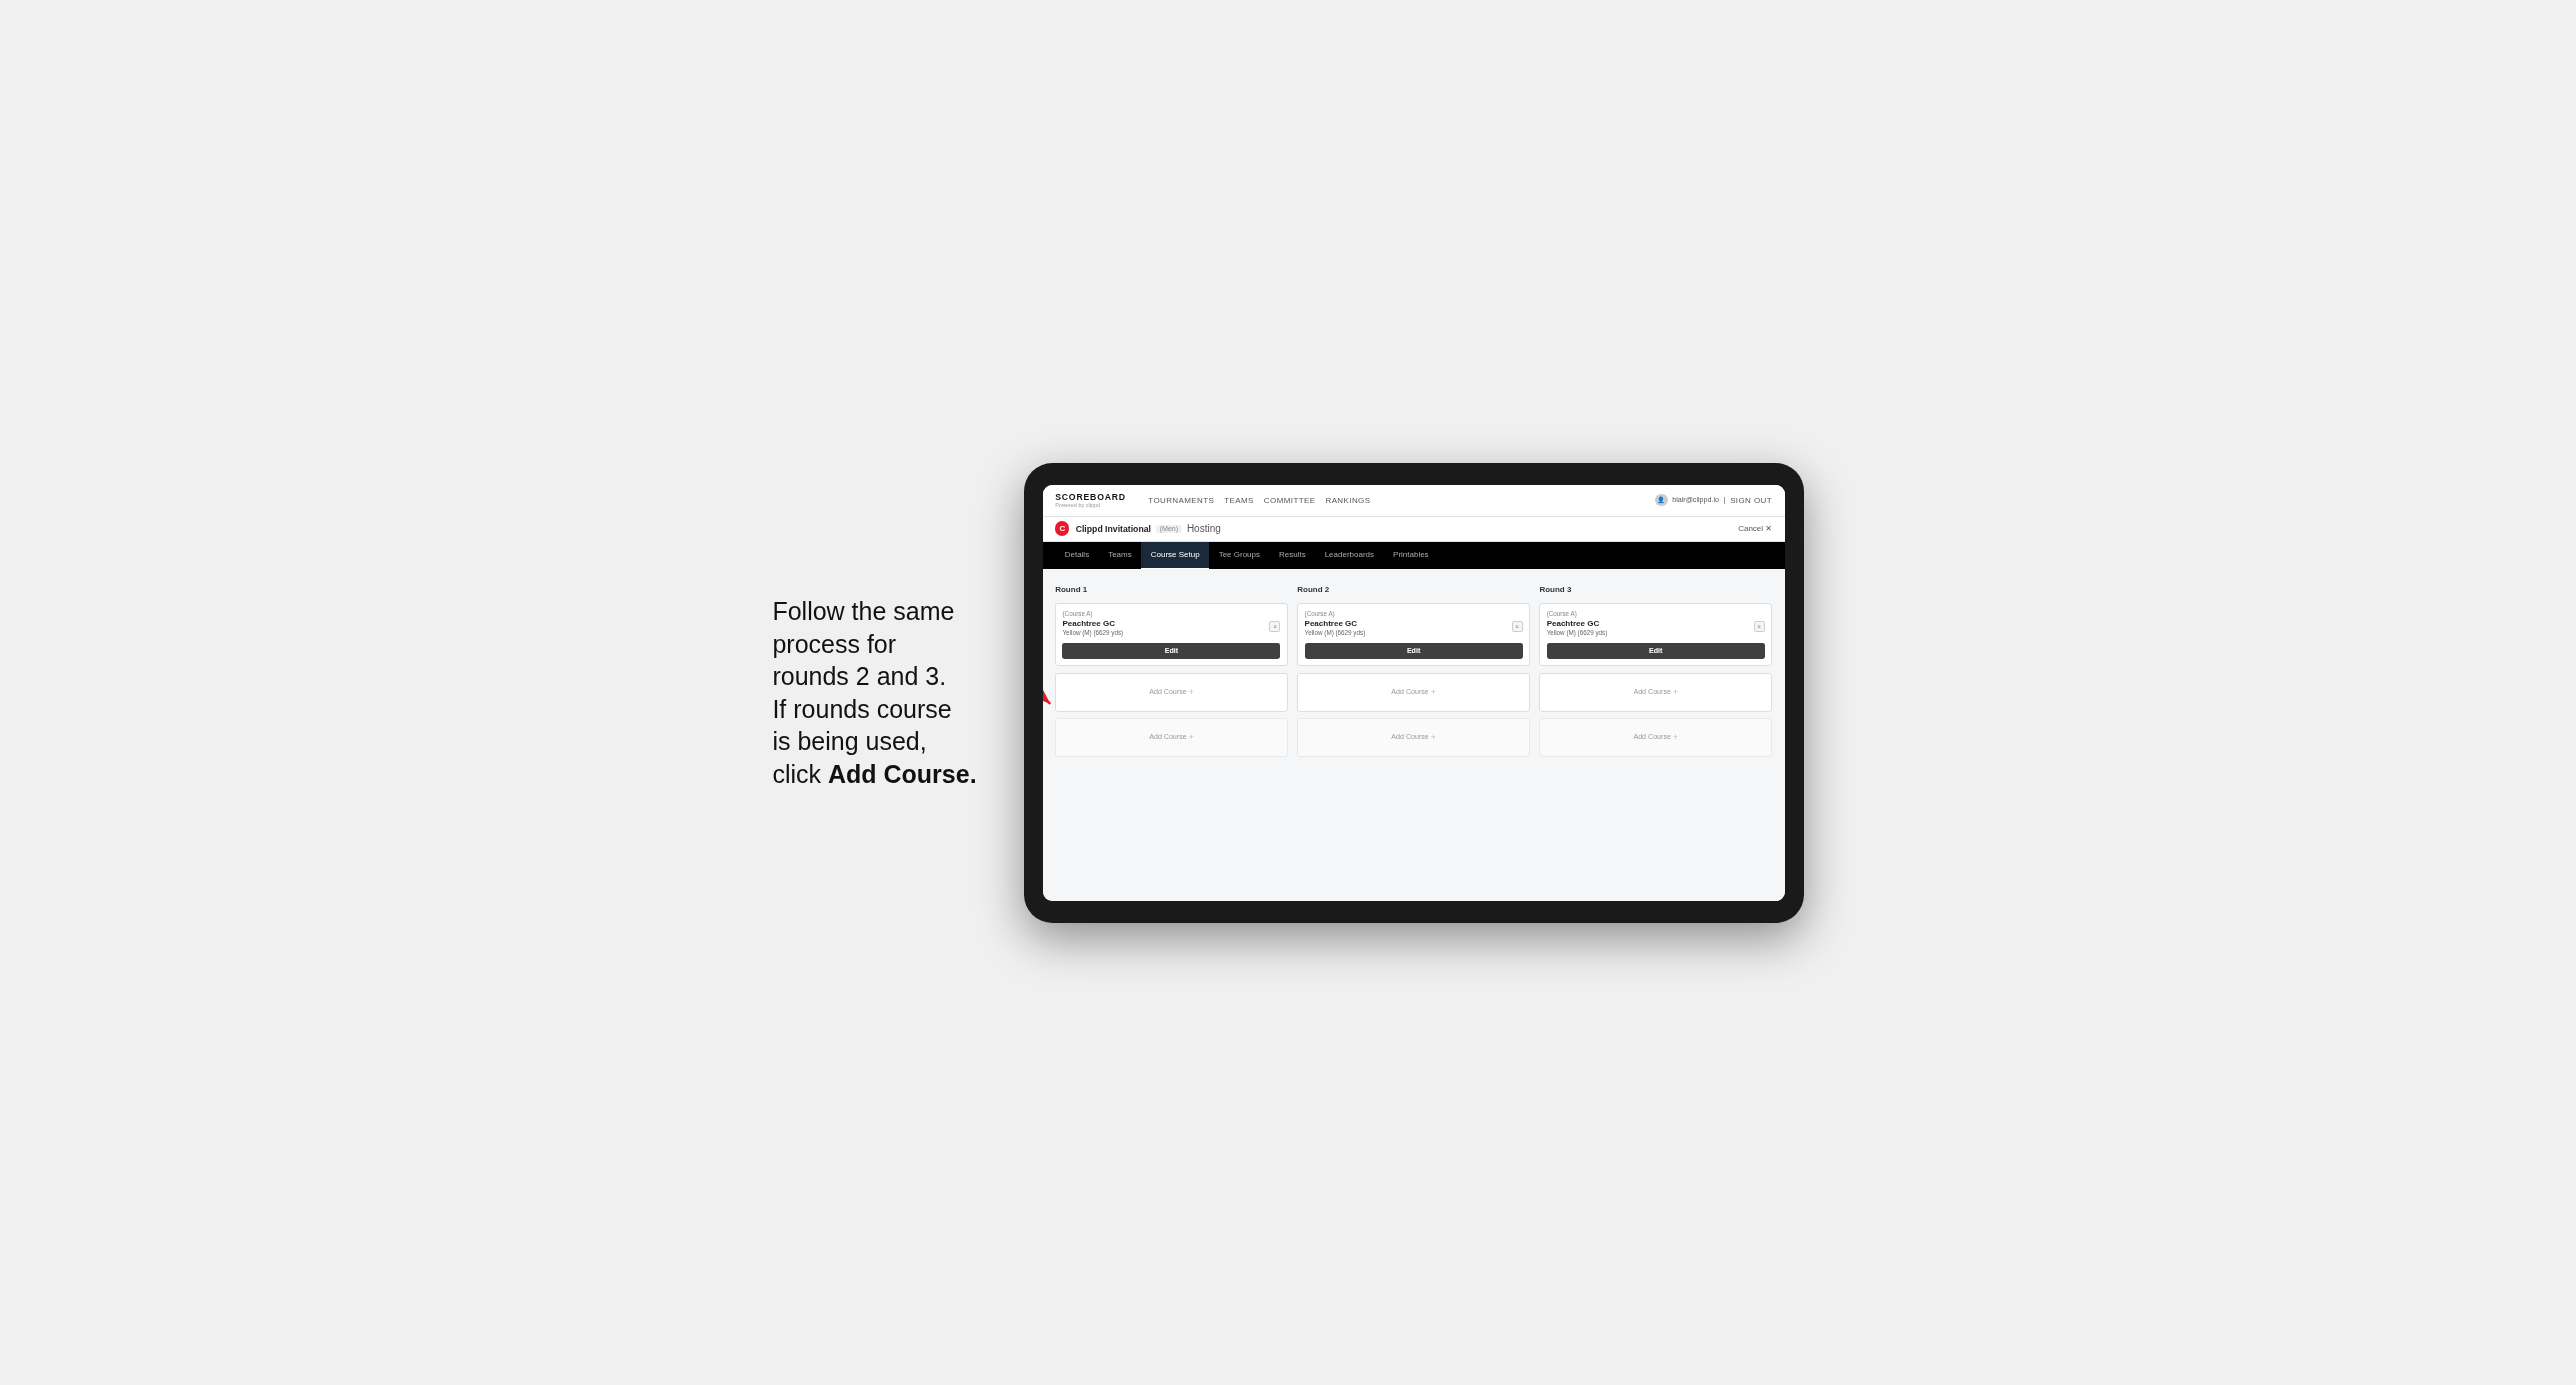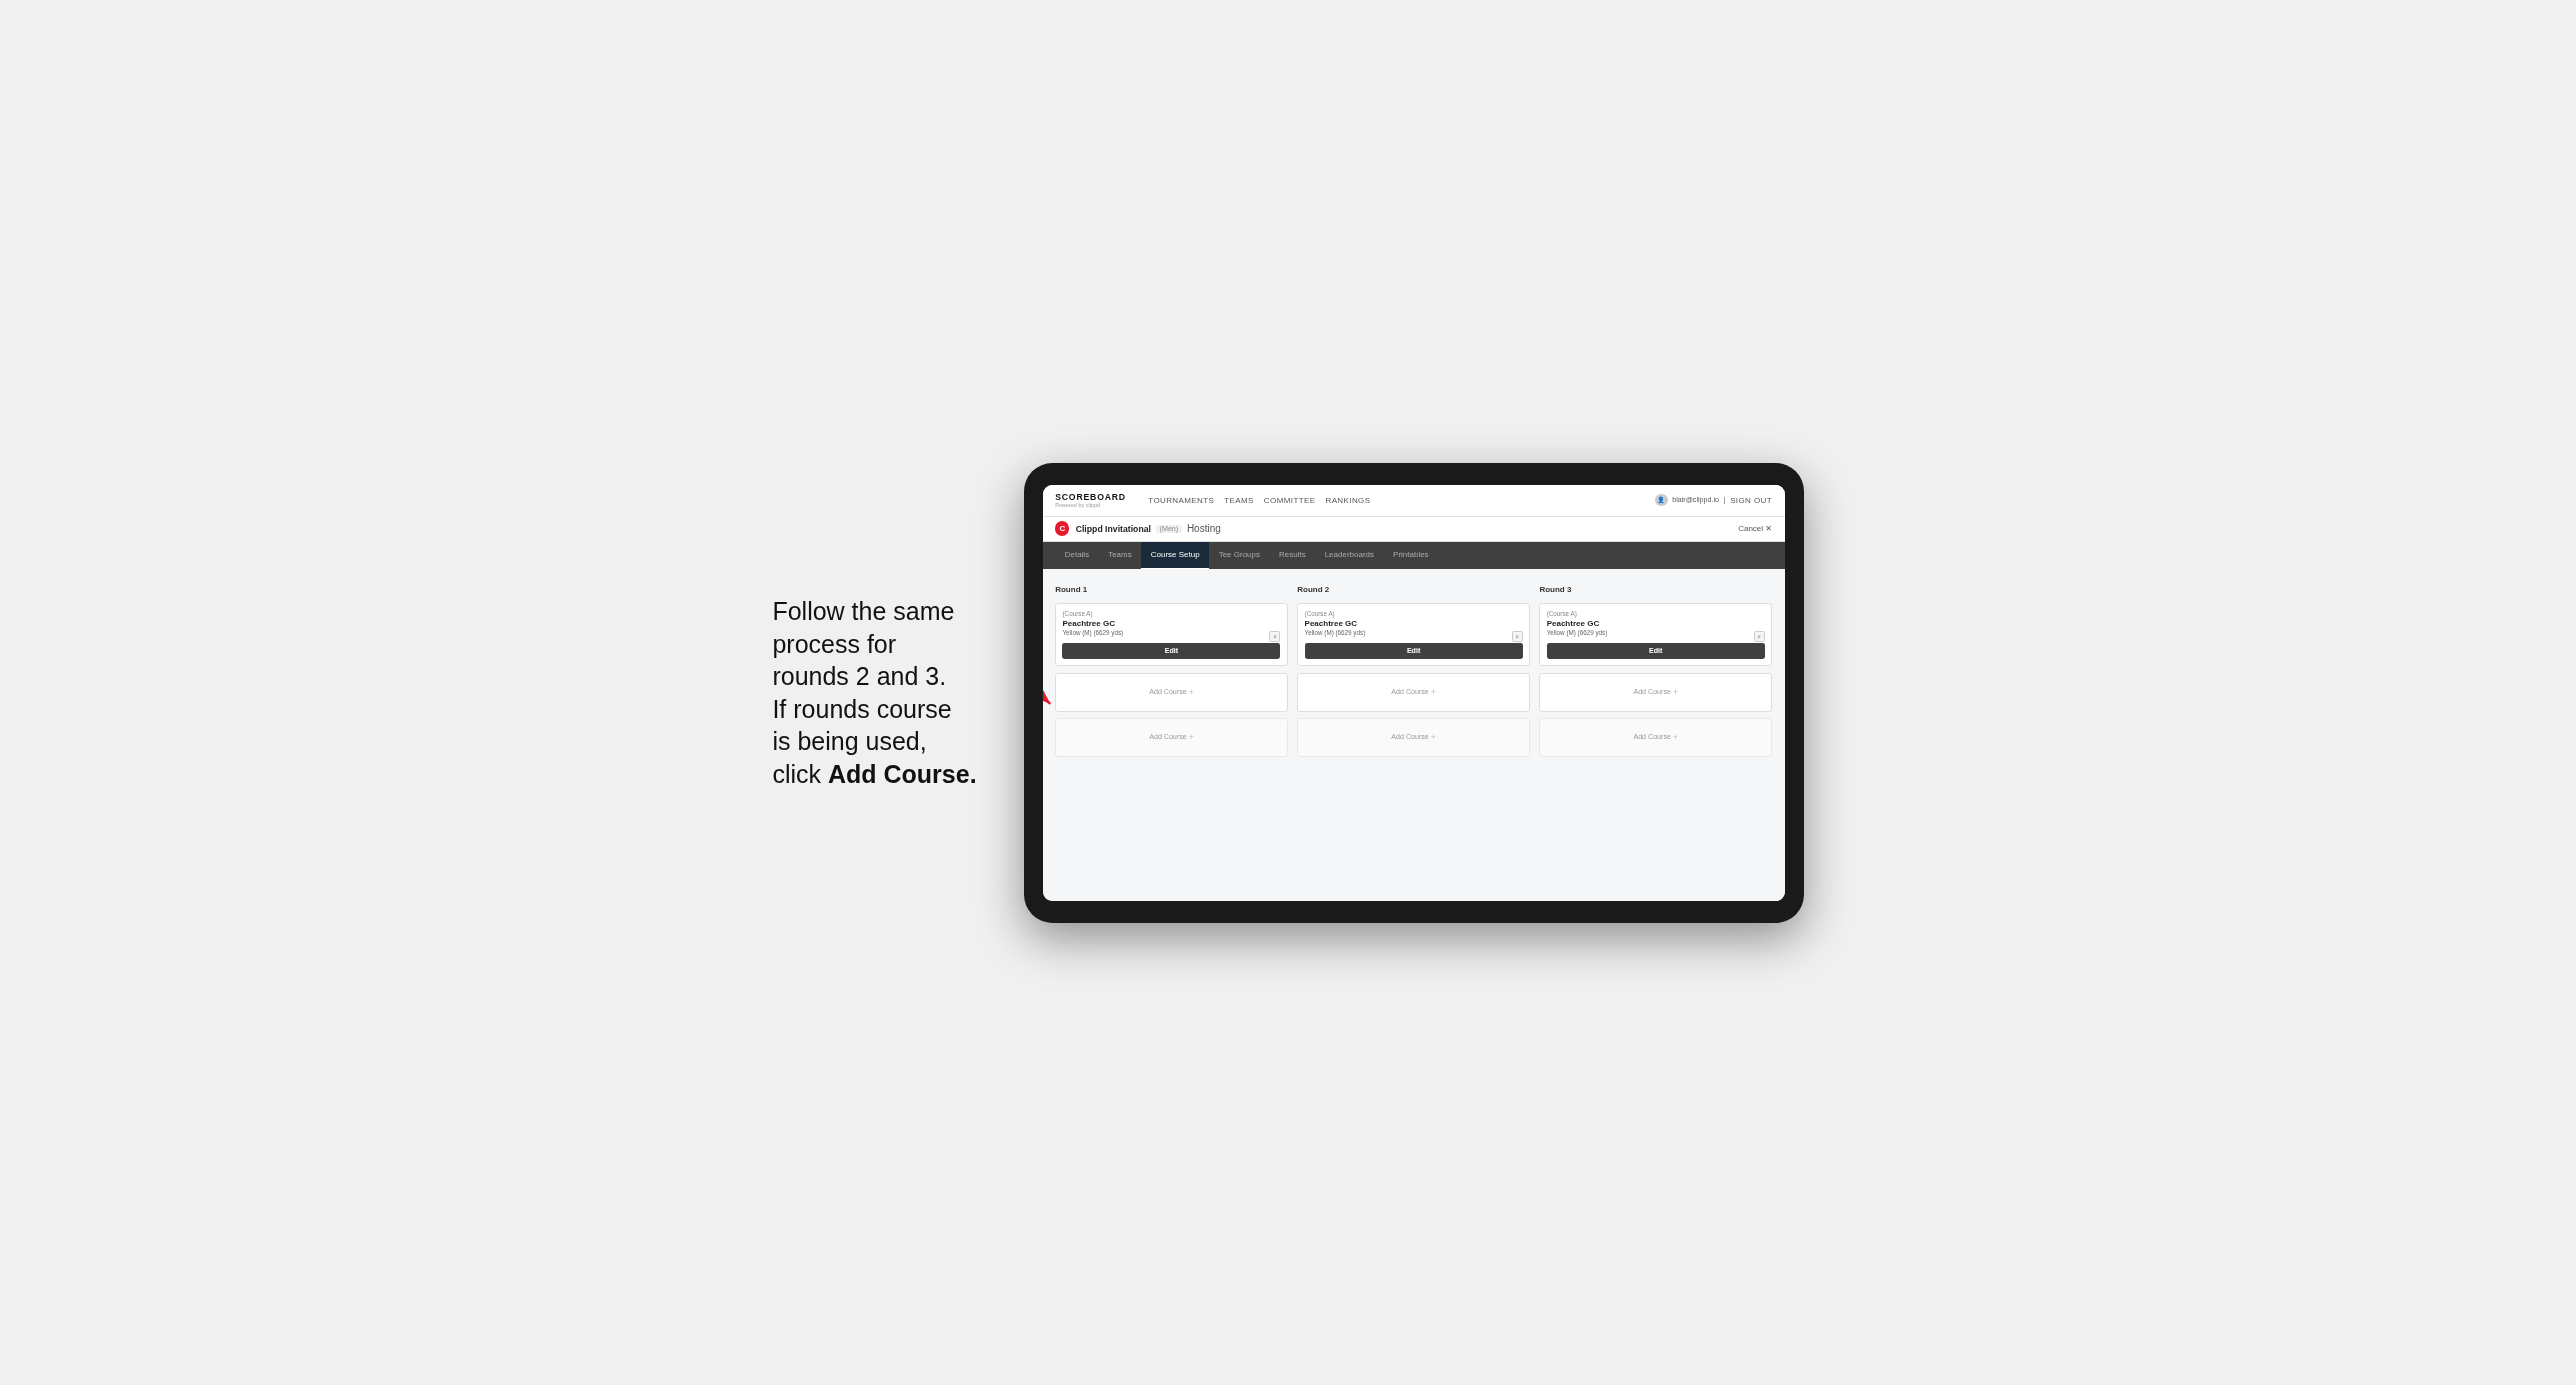--- a/index.html
+++ b/index.html
@@ -147,21 +147,21 @@
     }
     .cancel-btn {
       margin-left: auto;
       font-size: 8px;
       color: #555;
       cursor: pointer;
     }
 
     
     .tab-bar {
-      background: #404040;
+      background: #000000;
       display: flex;
       padding: 0 12.6px;
       height: 27px;
       align-items: flex-end;
     }
     .tab-item {
       padding: 0 9.5px;
       height: 100%;
       display: flex;
       align-items: center;
@@ -274,21 +274,21 @@
       position: absolute;
       left: -79px;
       top: 16px;
       z-index: 10;
       pointer-events: none;
     }
 
     
     .course-card-header {
       display: flex;
-      align-items: flex-end;
+      align-items: center;
       justify-content: space-between;
     }
     .course-card-info { flex: 1; }
     .delete-btn {
       width: 11px;
       height: 11px;
       border: 0.8px solid #ccc;
       border-radius: 1.6px;
       background: #f5f5f5;
       display: flex;

